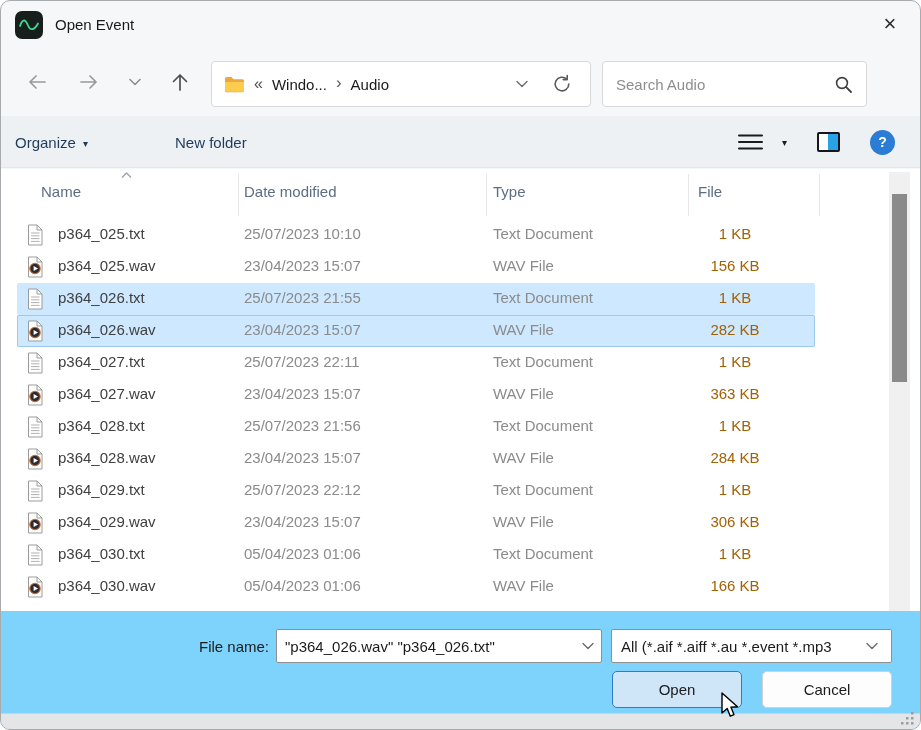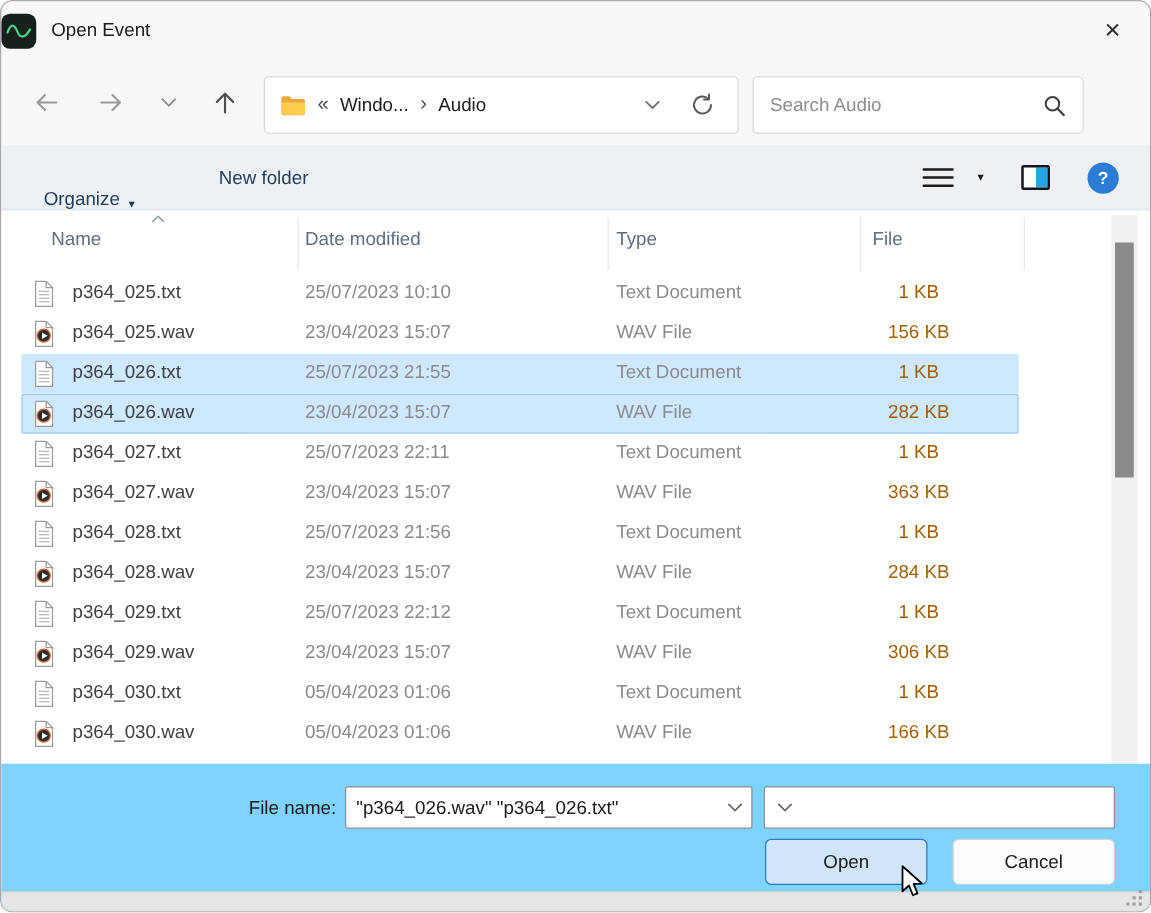--- a/index.html
+++ b/index.html
@@ -2,21 +2,21 @@
 <html><head>
 <meta charset="utf-8">
 <style>
   html,body{margin:0;padding:0;background:#fff;font-family:"Liberation Sans",sans-serif;}
   *{box-sizing:border-box;}
   .window{position:relative;width:921px;height:730px;border:1px solid #a8abae;border-radius:10px;
           overflow:hidden;background:#f6f7f9;-webkit-font-smoothing:antialiased;}
 
   
   .titlebar{position:absolute;top:0;left:0;right:0;height:47px;display:flex;align-items:center;
-            gap:12px;}
+            padding-left:14px;gap:12px;}
   .appicon{width:28px;height:28px;border-radius:7px;background:#161f1c;display:flex;align-items:center;justify-content:center;flex:0 0 auto;}
   .title{font-size:15px;color:#1a1a1a;}
   .closebtn{position:absolute;right:12px;top:7px;width:36px;height:32px;display:flex;align-items:center;
             justify-content:center;font-size:22px;color:#2b2b2b;cursor:default;font-weight:300;}
 
   
   .navbar{position:absolute;top:47px;left:0;right:0;height:68px;}
   .navbtn{position:absolute;top:16px;width:36px;height:36px;display:flex;align-items:center;justify-content:center;}
   .addressbar{position:absolute;left:210px;top:13px;width:380px;height:46px;background:#fff;
               border:1px solid #d9d9d9;border-radius:4px;display:flex;align-items:center;padding:0 12px;gap:9px;}
@@ -24,21 +24,21 @@
   .crumbsym{font-size:16px;color:#4f4f4f;}
   .crumbsep{font-size:17px;color:#5a5a5a;transform:translateY(-1px);}
   .spacer{flex:1;}
   .searchbox{position:absolute;left:601px;top:13px;width:265px;height:46px;background:#fff;
              border:1px solid #d9d9d9;border-radius:4px;display:flex;align-items:center;padding:0 13px;}
   .searchph{font-size:15px;color:#8e8e8e;}
 
   
   .toolbar{position:absolute;top:115px;left:0;right:0;height:52px;background:#eef1f4;border-bottom:1px solid #e3e6e9;}
   .tool{position:absolute;top:0;height:52px;display:flex;align-items:center;font-size:15px;color:#1d3c5c;}
-  .organize{left:34px;gap:7px;align-items:flex-end;}
+  .organize{left:14px;gap:7px;}
   .newfolder{left:174px;text-align:right;}
   .caretsm{font-size:10px;color:#1d3c5c;transform:translateY(1px);}
   .viewbtn{left:736px;}
   .viewcaret{left:781px;font-size:10px;color:#1b1b1b;}
   .panebtn{left:816px;}
   .paneicon{width:23px;height:20px;border:2px solid #16161b;border-radius:2px;
             background:linear-gradient(to right,#ffffff 0 50%,#29a3e6 50% 100%);}
   .helpbtn{left:869px;}
   .helpcircle{width:25px;height:25px;border-radius:50%;background:#2a7cd4;color:#fff;font-size:14px;
               font-weight:bold;display:flex;align-items:center;justify-content:center;}
@@ -373,20 +373,21 @@
     <span class="fnlabel">File name:</span>
 
     <div class="combo fninput">
       <input type="text" value="&quot;p364_026.wav&quot; &quot;p364_026.txt&quot;" style="">
       <svg class="dd" width="14" height="10" viewBox="0 0 14 10">
         <path d="M2,2.5 L7,7.5 L12,2.5" fill="none" stroke="#6b6b6b" stroke-width="1.4" stroke-linecap="round" stroke-linejoin="round"></path>
       </svg>
     </div>
 
     <div class="combo ftcombo">
+      <span class="val">All (*.aif *.aiff *.au *.event *.mp3</span>
       <svg class="dd" width="14" height="10" viewBox="0 0 14 10">
         <path d="M2,2.5 L7,7.5 L12,2.5" fill="none" stroke="#6b6b6b" stroke-width="1.4" stroke-linecap="round" stroke-linejoin="round"></path>
       </svg>
     </div>
 
     <div class="btn btn-cancel">Cancel</div>
     <div class="btn btn-open">Open</div>
 
     <div class="bottomstrip">
       <svg class="grip" width="14" height="14" viewBox="0 0 14 14">

